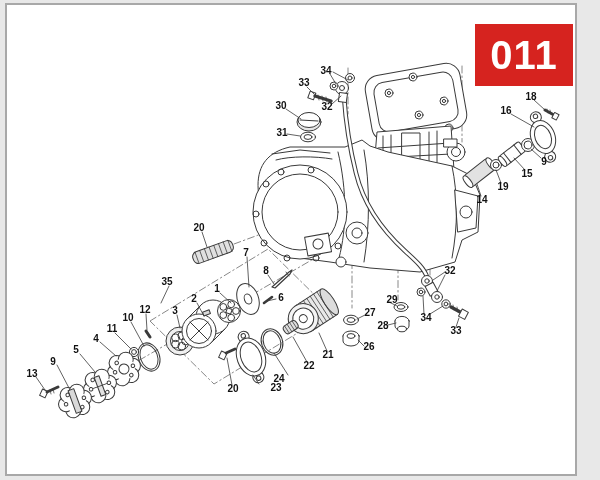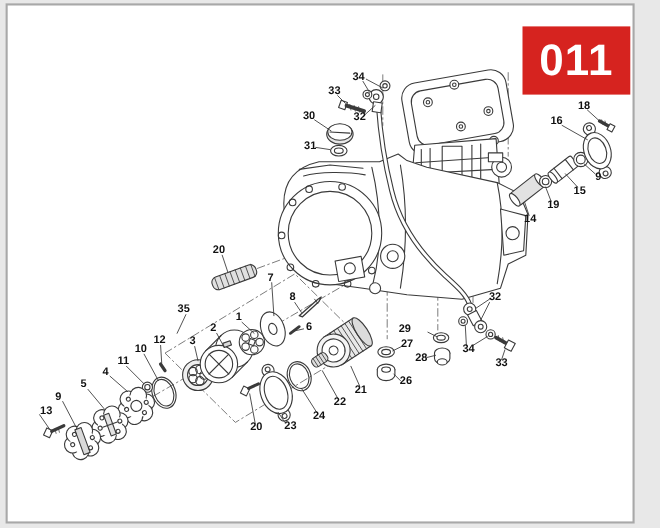--- a/index.html
+++ b/index.html
@@ -399,37 +399,37 @@
       <div class="callout" style="left: 175px; top: 311px;">3</div>
       <div class="callout" style="left: 96px; top: 339px;">4</div>
       <div class="callout" style="left: 76px; top: 350px;">5</div>
       <div class="callout" style="left: 281px; top: 298px;">6</div>
       <div class="callout" style="left: 246px; top: 253px;">7</div>
       <div class="callout" style="left: 266px; top: 271px;">8</div>
       <div class="callout" style="left: 53px; top: 362px;">9</div>
       <div class="callout" style="left: 128px; top: 318px; text-align: center;">10</div>
       <div class="callout" style="left: 112px; top: 329px;">11</div>
       <div class="callout" style="left: 145px; top: 310px;">12</div>
-      <div class="callout" style="left: 42px; top: 374px;">13</div>
+      <div class="callout" style="left: 32px; top: 374px;">13</div>
       <div class="callout" style="left: 482px; top: 200px;">14</div>
       <div class="callout" style="left: 527px; top: 174px;">15</div>
       <div class="callout" style="left: 506px; top: 111px;">16</div>
       <div class="callout" style="left: 544px; top: 162px;">9</div>
       <div class="callout" style="left: 503px; top: 187px;">19</div>
       <div class="callout" style="left: 531px; top: 97px;">18</div>
       <div class="callout" style="left: 199px; top: 228px;">20</div>
       <div class="callout" style="left: 328px; top: 355px;">21</div>
       <div class="callout" style="left: 309px; top: 366px;">22</div>
-      <div class="callout" style="left: 264px; top: 388px;">23</div>
-      <div class="callout" style="left: 290px; top: 379px;">24</div>
+      <div class="callout" style="left: 276px; top: 388px;">23</div>
+      <div class="callout" style="left: 279px; top: 379px;">24</div>
       <div class="callout" style="left: 233px; top: 389px;">20</div>
       <div class="callout" style="left: 369px; top: 347px;">26</div>
       <div class="callout" style="left: 370px; top: 313px; text-align: center;">27</div>
       <div class="callout" style="left: 383px; top: 326px;">28</div>
-      <div class="callout" style="left: 368px; top: 300px;">29</div>
+      <div class="callout" style="left: 392px; top: 300px;">29</div>
       <div class="callout" style="left: 281px; top: 106px;">30</div>
       <div class="callout" style="left: 282px; top: 133px;">31</div>
       <div class="callout" style="left: 327px; top: 107px;">32</div>
       <div class="callout" style="left: 450px; top: 271px;">32</div>
       <div class="callout" style="left: 304px; top: 83px;">33</div>
       <div class="callout" style="left: 456px; top: 331px;">33</div>
       <div class="callout" style="left: 326px; top: 71px;">34</div>
       <div class="callout" style="left: 426px; top: 318px;">34</div>
       <div class="callout" style="left: 167px; top: 282px;">35</div>
     </div>

